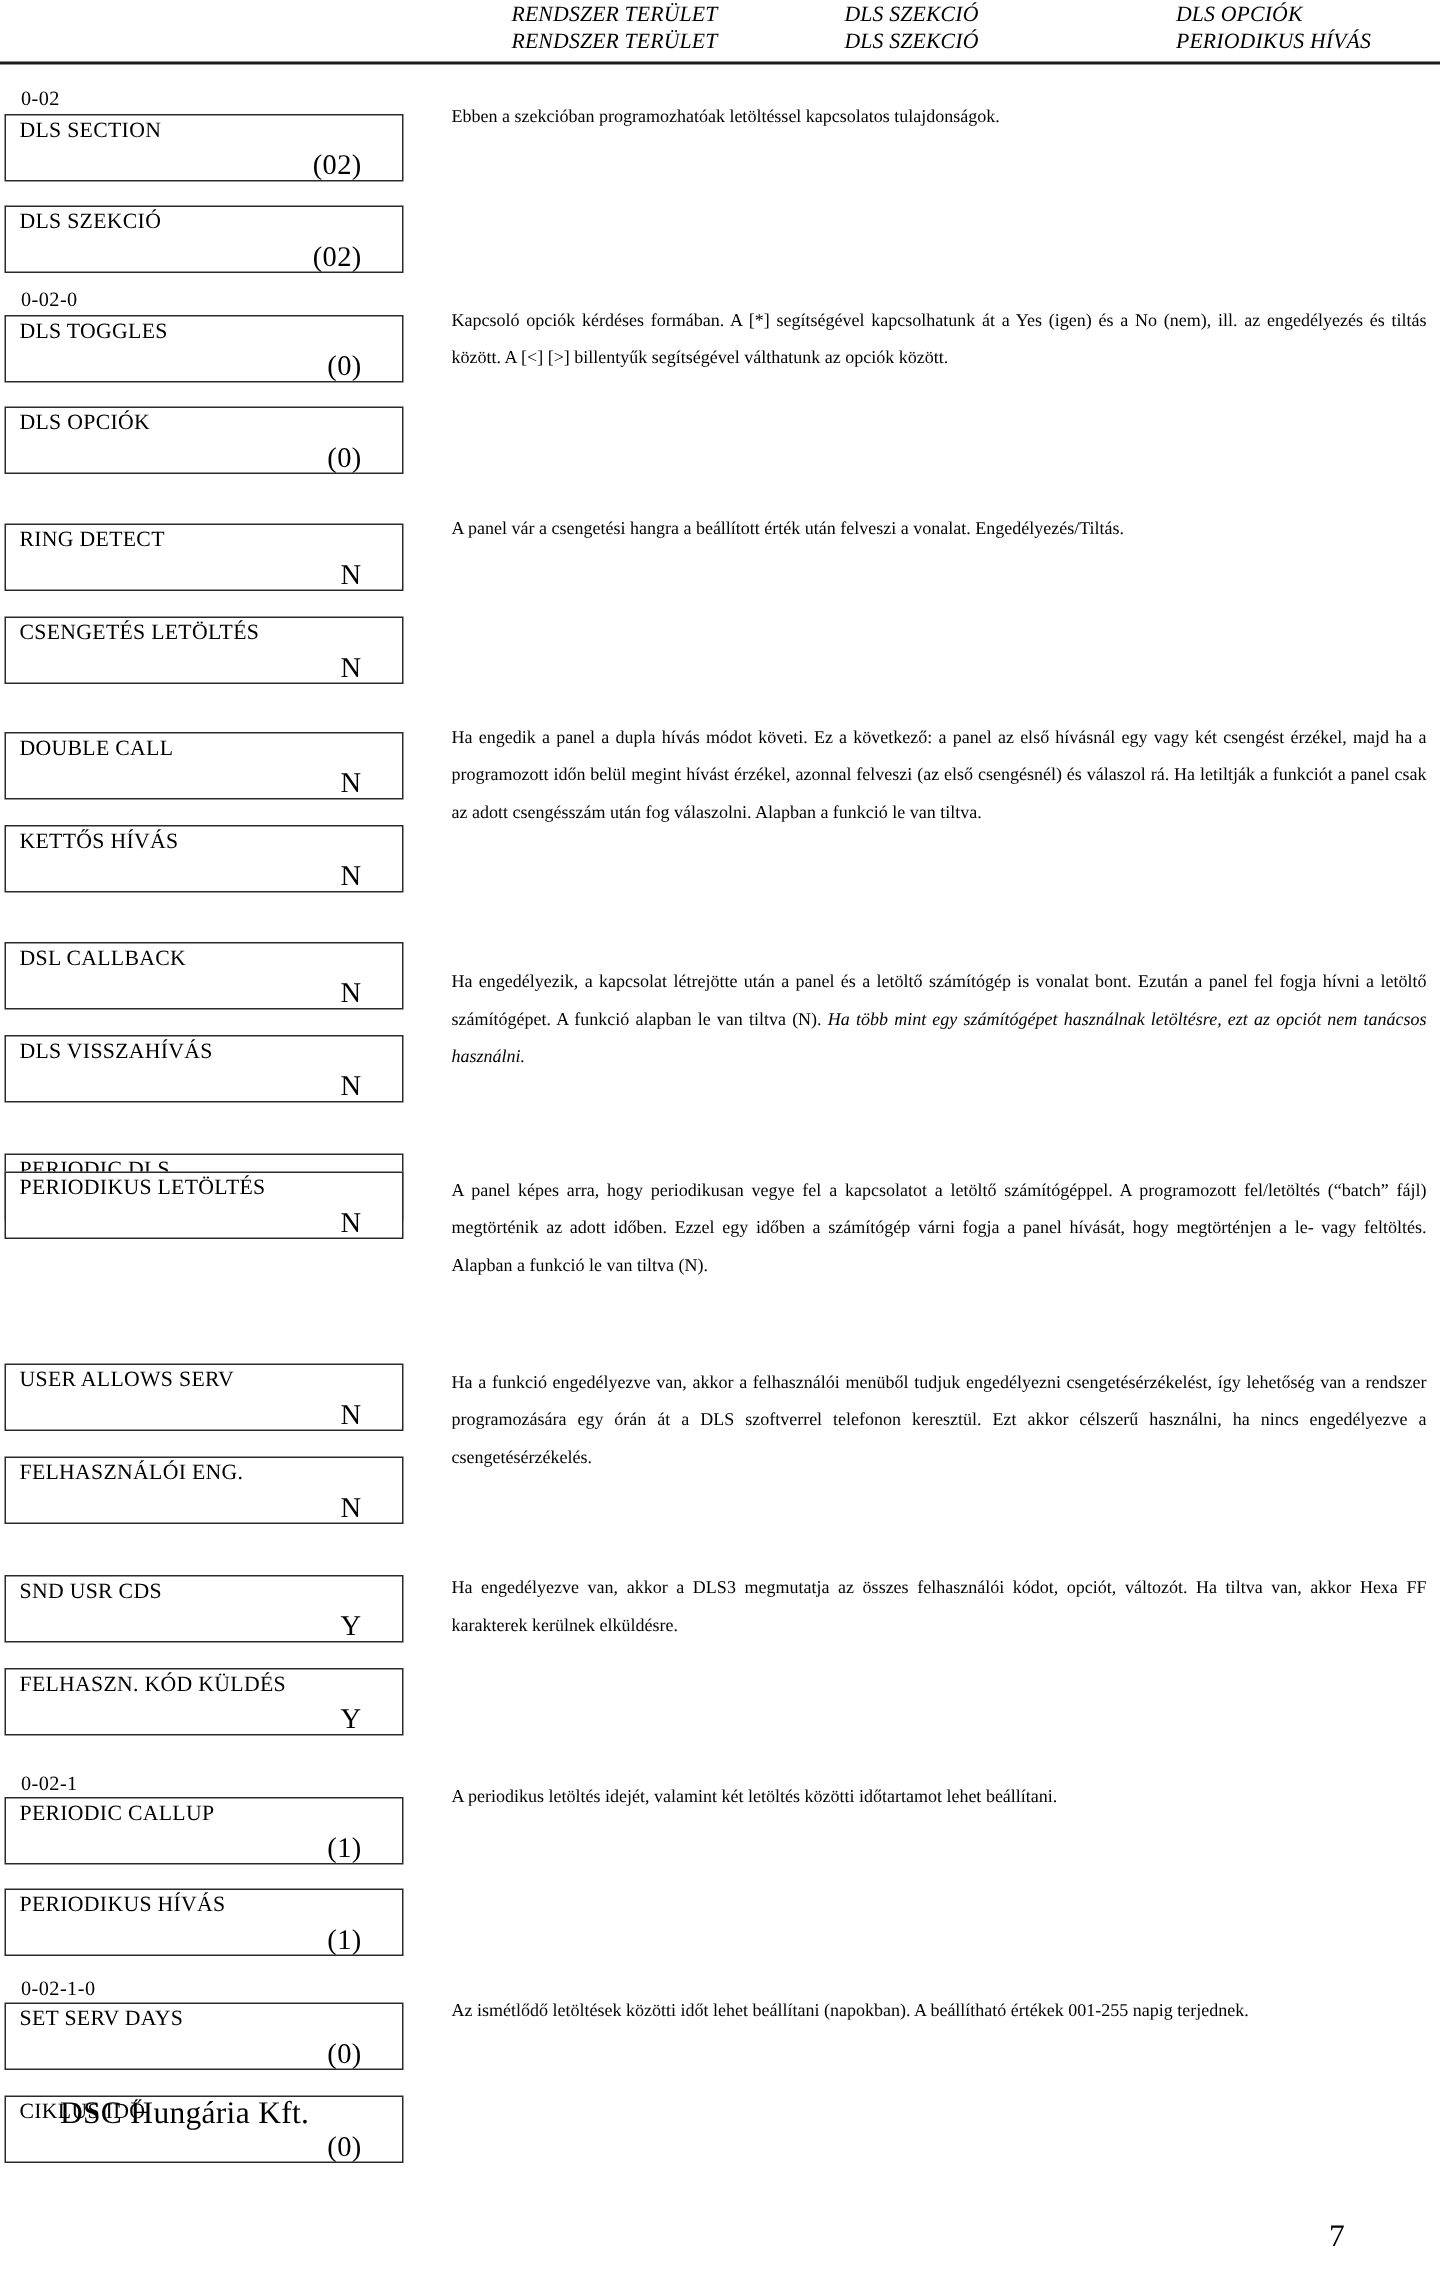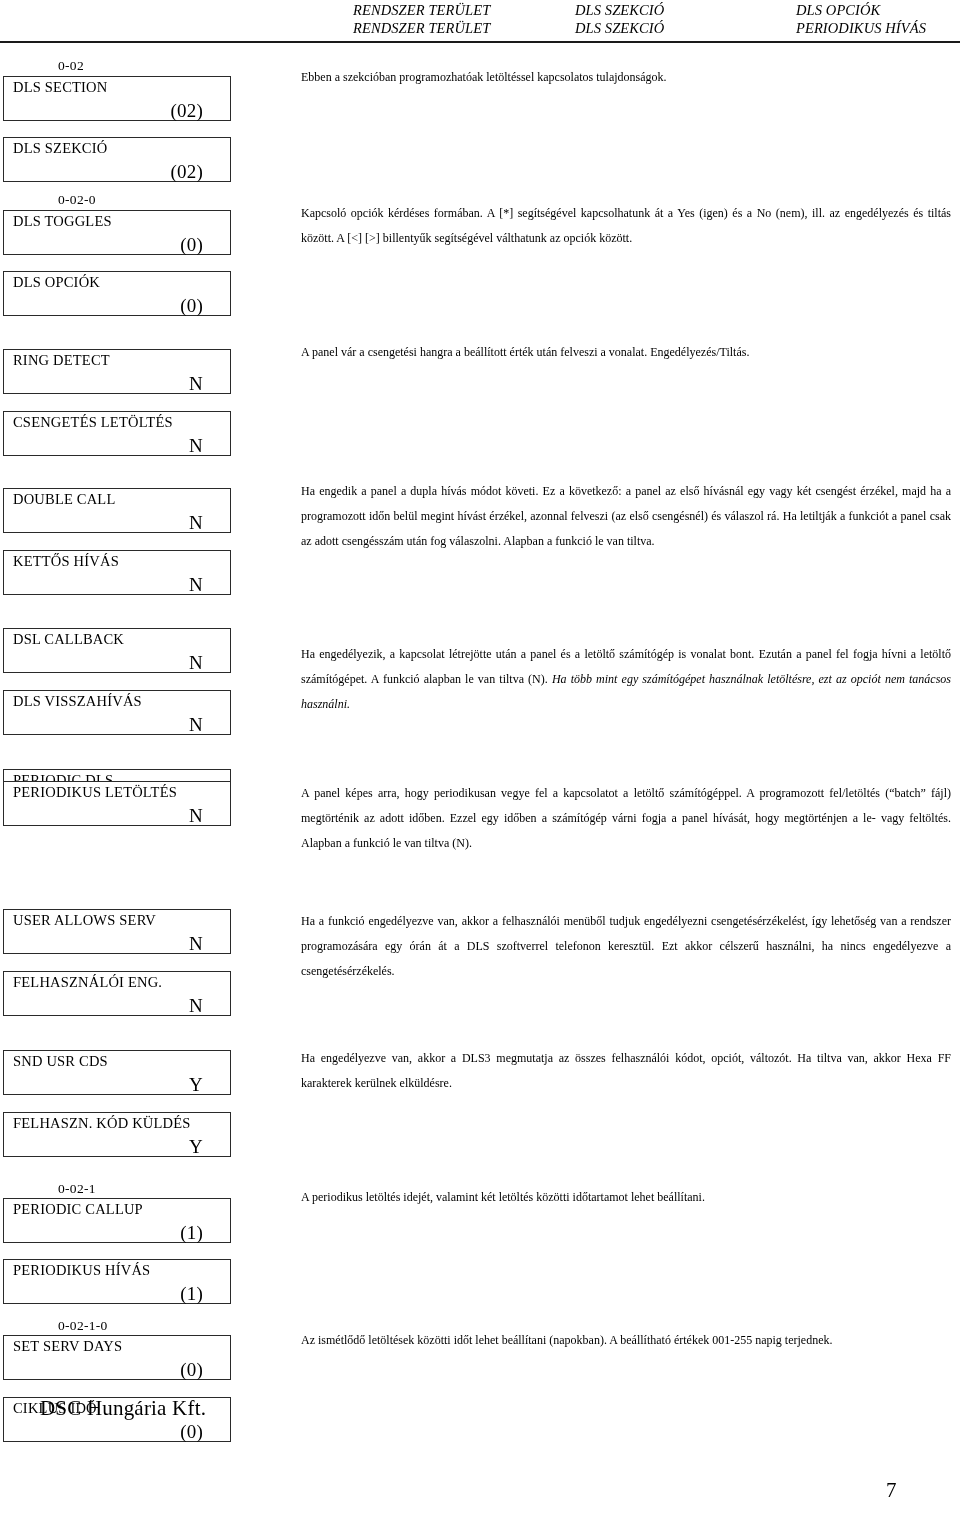--- a/index.html
+++ b/index.html
@@ -14,21 +14,21 @@
     height: 1515px;
     position: relative;
     font-family: "Liberation Serif", "DejaVu Serif", serif;
     color: #000000;
     overflow: hidden;
   }
 
   
   #header {
     position: absolute;
-    left: 16px;
+    left: 4px;
     top: 0;
     width: 884px;
     height: 44px;
   }
   .hdr-row {
     position: absolute;
     left: 0;
     width: 960px;
     height: 18px;
     font-size: 14.5px;
@@ -48,21 +48,21 @@
     top: 41px;
     width: 960px;
     height: 0;
     border-top: 2.2px solid #1a1a1a;
   }
 
   
   .lcd-box {
     position: absolute;
     left: 3px;
-    width: 228px;
+    width: 266px;
     height: 45px;
     border: 1.6px solid #2a2a2a;
     background: #ffffff;
   }
   .lcd-line1 {
     position: absolute;
     left: 9px;
     top: 2px;
     font-size: 14.5px;
     letter-spacing: 0.2px;
@@ -75,21 +75,20 @@
     font-size: 19px;
     letter-spacing: 0.2px;
     white-space: nowrap;
   }
   .sec-code {
     position: absolute;
     left: 14px;
     font-size: 13.5px;
     letter-spacing: 0.3px;
     white-space: nowrap;
-    margin-left: 44px;
   }
 
   
   .para {
     position: absolute;
     left: 301px;
     width: 650px;
     font-size: 12px;
     line-height: 24.8px;
     text-align: justify;

